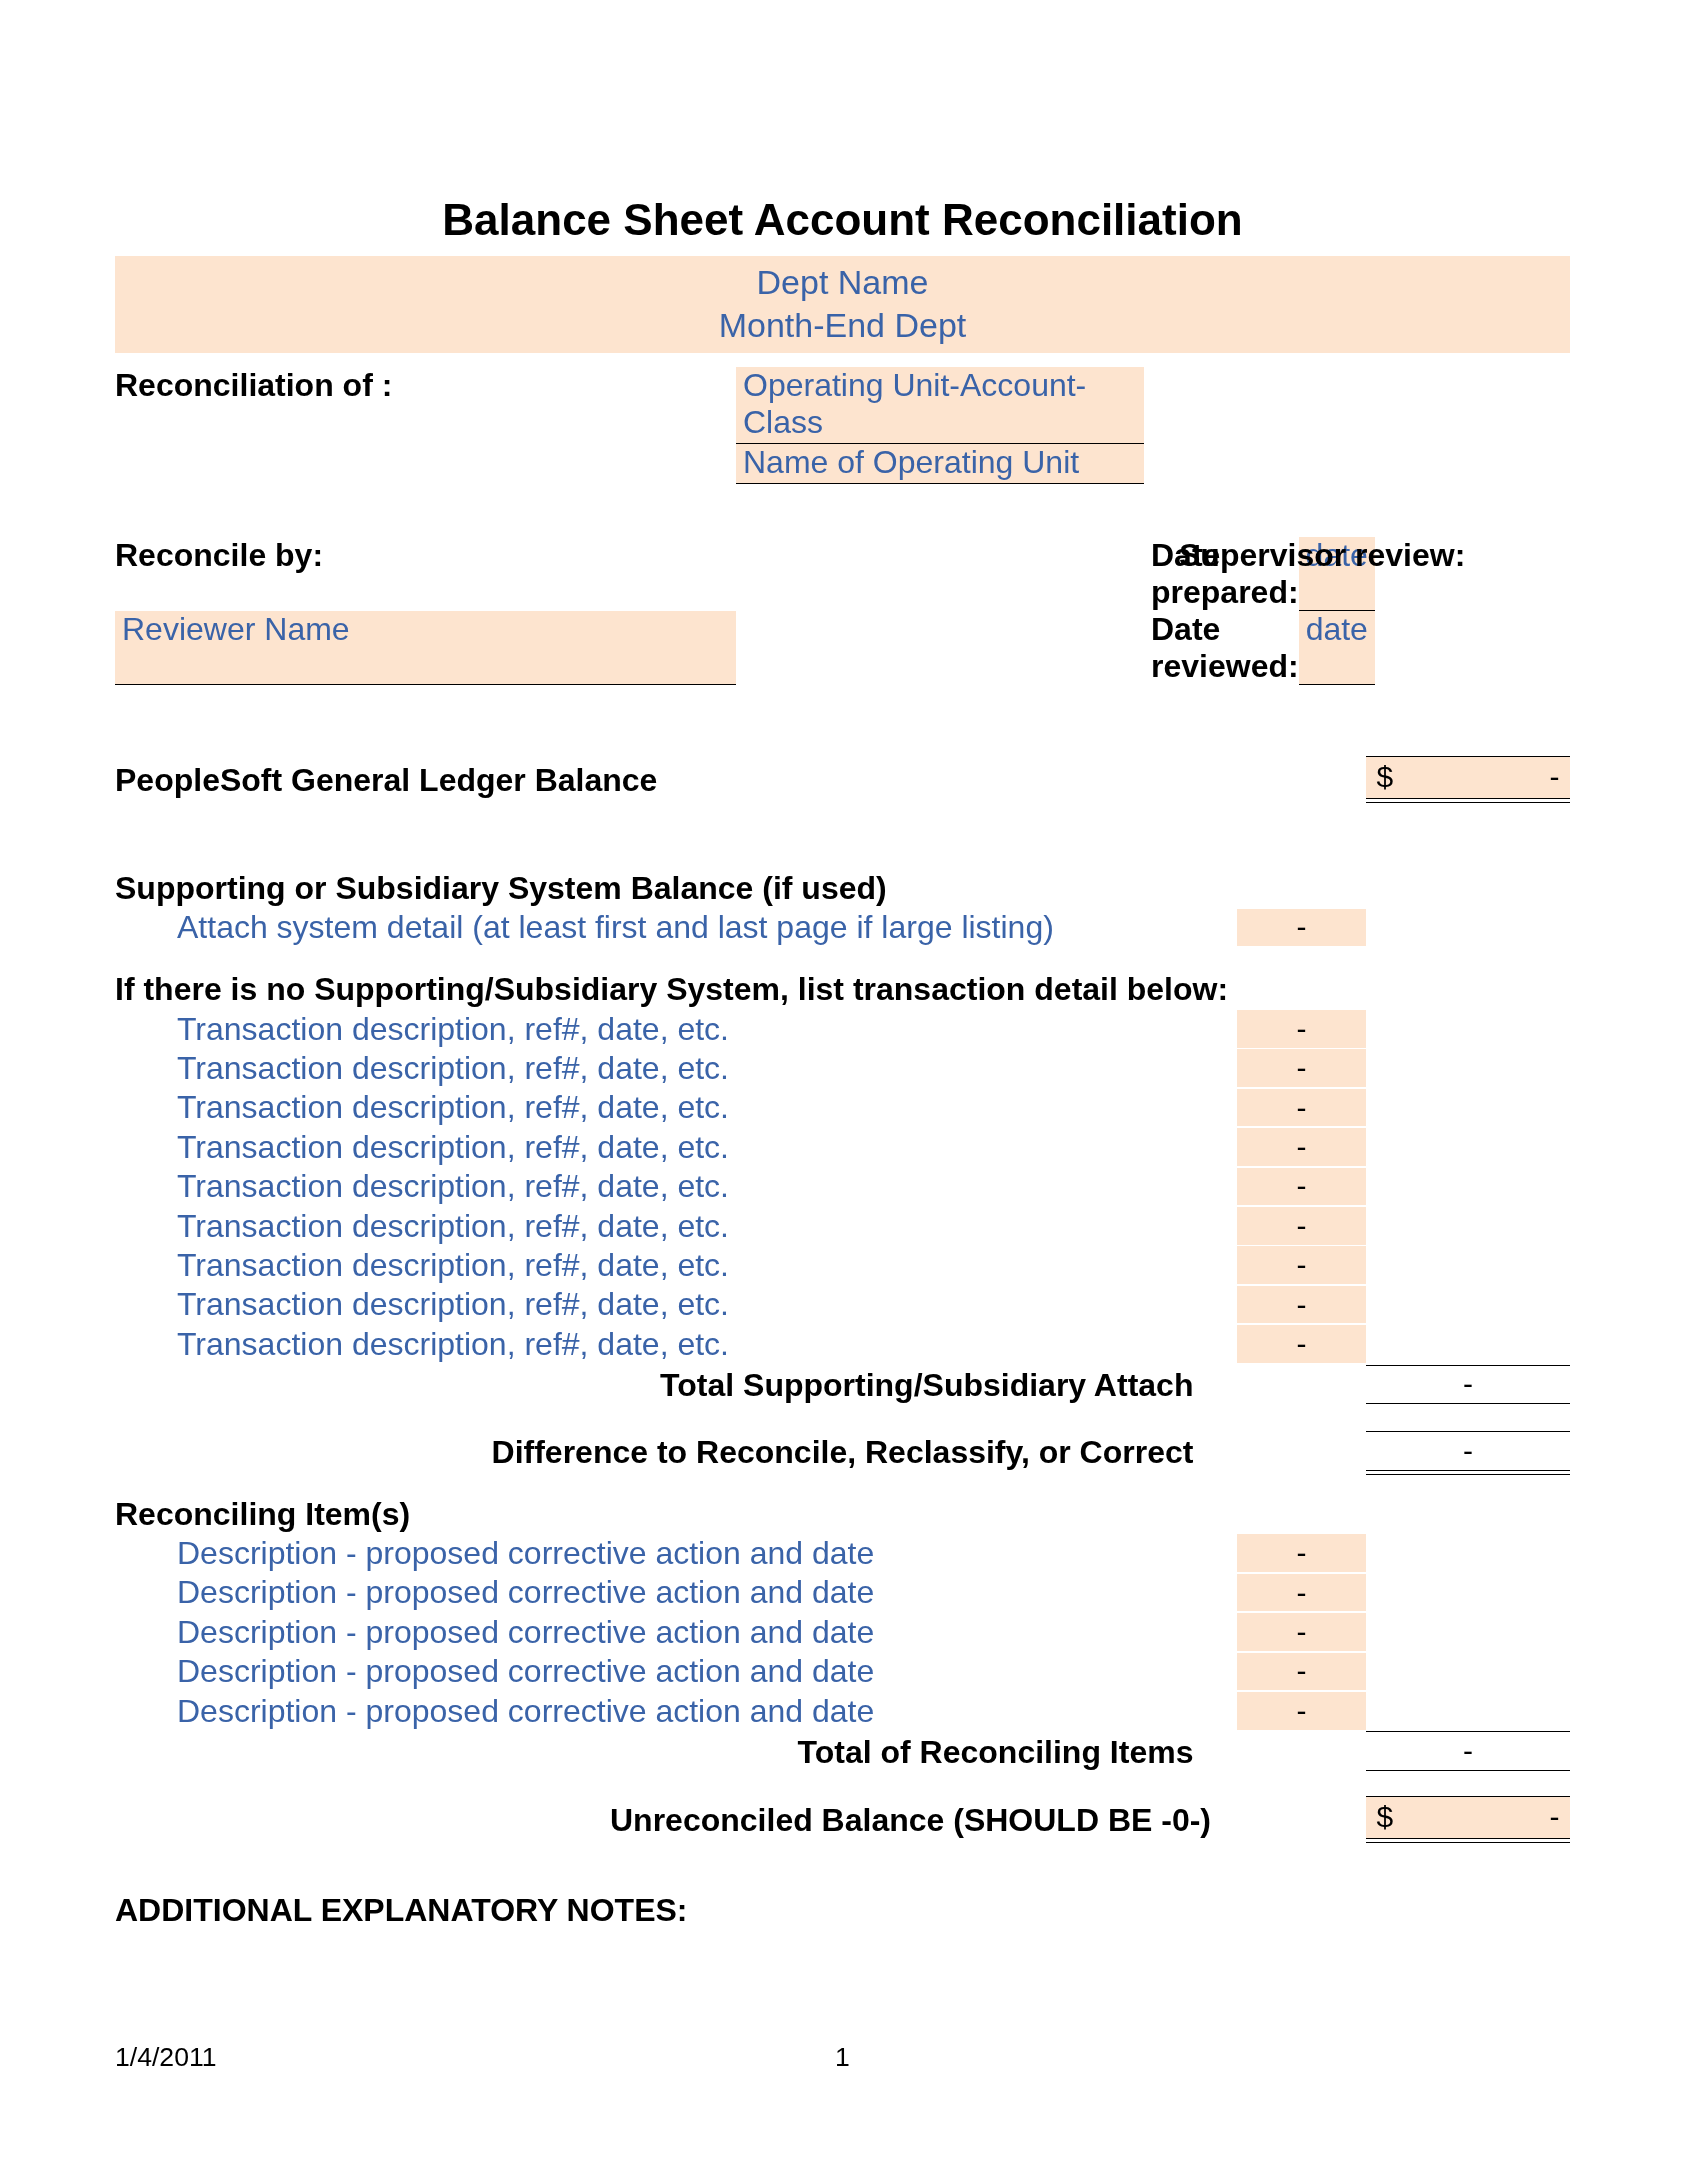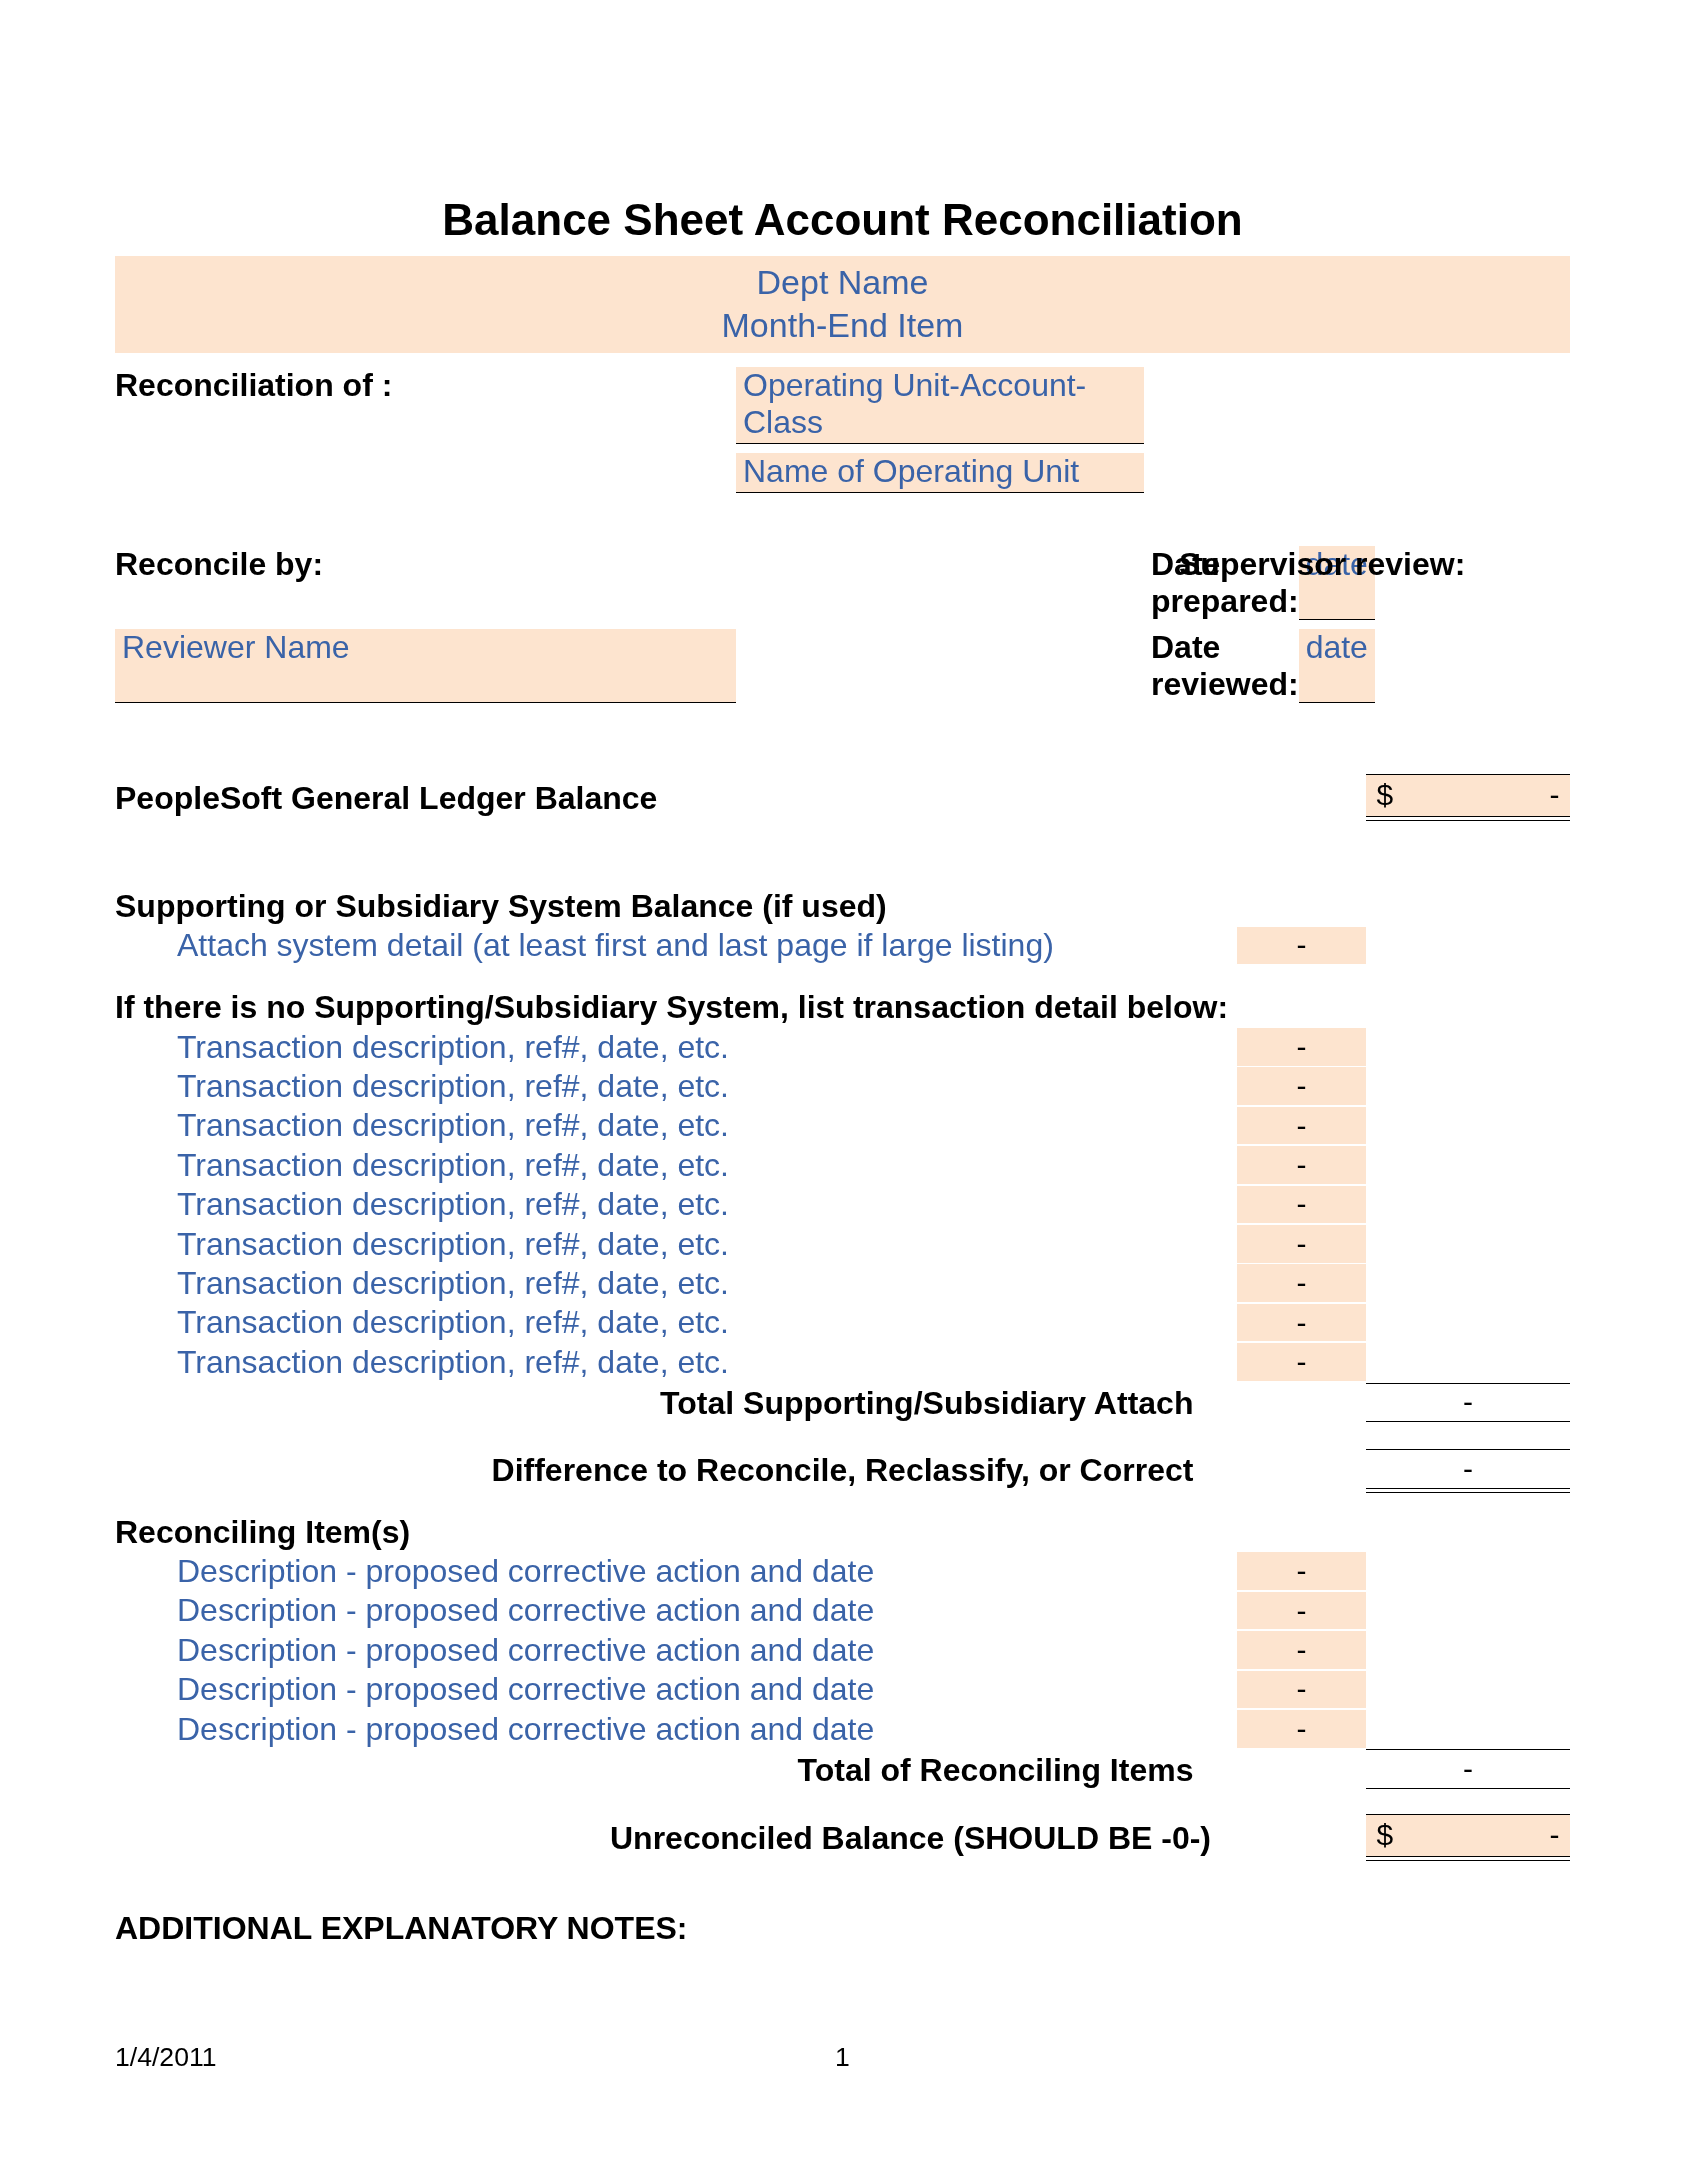--- a/index.html
+++ b/index.html
@@ -44,21 +44,21 @@
       content:"";
       position:absolute;
       left:0; right:0; bottom:-5.3px;
       border-bottom:1.8px solid #000;
   }
 
   
   .meta-grid {
     display: grid;
     grid-template-columns: 621px 408px 35px 390px;
-    row-gap: 9px;
+    row-gap: 0;
   }
   .meta-value {
     background: #fde4cf;
     color:#3a63a8;
     font-size:32px;
     padding: 0 7px 1.8px 7px;
     border-bottom: 1.8px solid #000;
   }
   .meta-right-label { font-size:32px; font-weight:bold; text-align:left; padding-left: 7px;}
   .meta-right-value {
@@ -136,21 +136,21 @@
   .footer .center { position:absolute; left:0; right:0; text-align:center; }
 
 </style>
 </head>
 <body>
 
 <div class="title">Balance Sheet Account Reconciliation</div>
 
 <div class="header-band peach-block">
   <div>Dept Name</div>
-  <div>Month-End Item</div>
+  <div>Month-End Dept</div>
 </div>
 
 <div class="meta-grid">
   <div class="label-bold">Reconciliation of :</div>
   <div class="meta-recon-value">Operating Unit-Account-Class</div>
   <div></div>
     <div></div>
   <div></div>
   <div class="meta-recon-value">Name of Operating Unit</div>
   <div></div>

